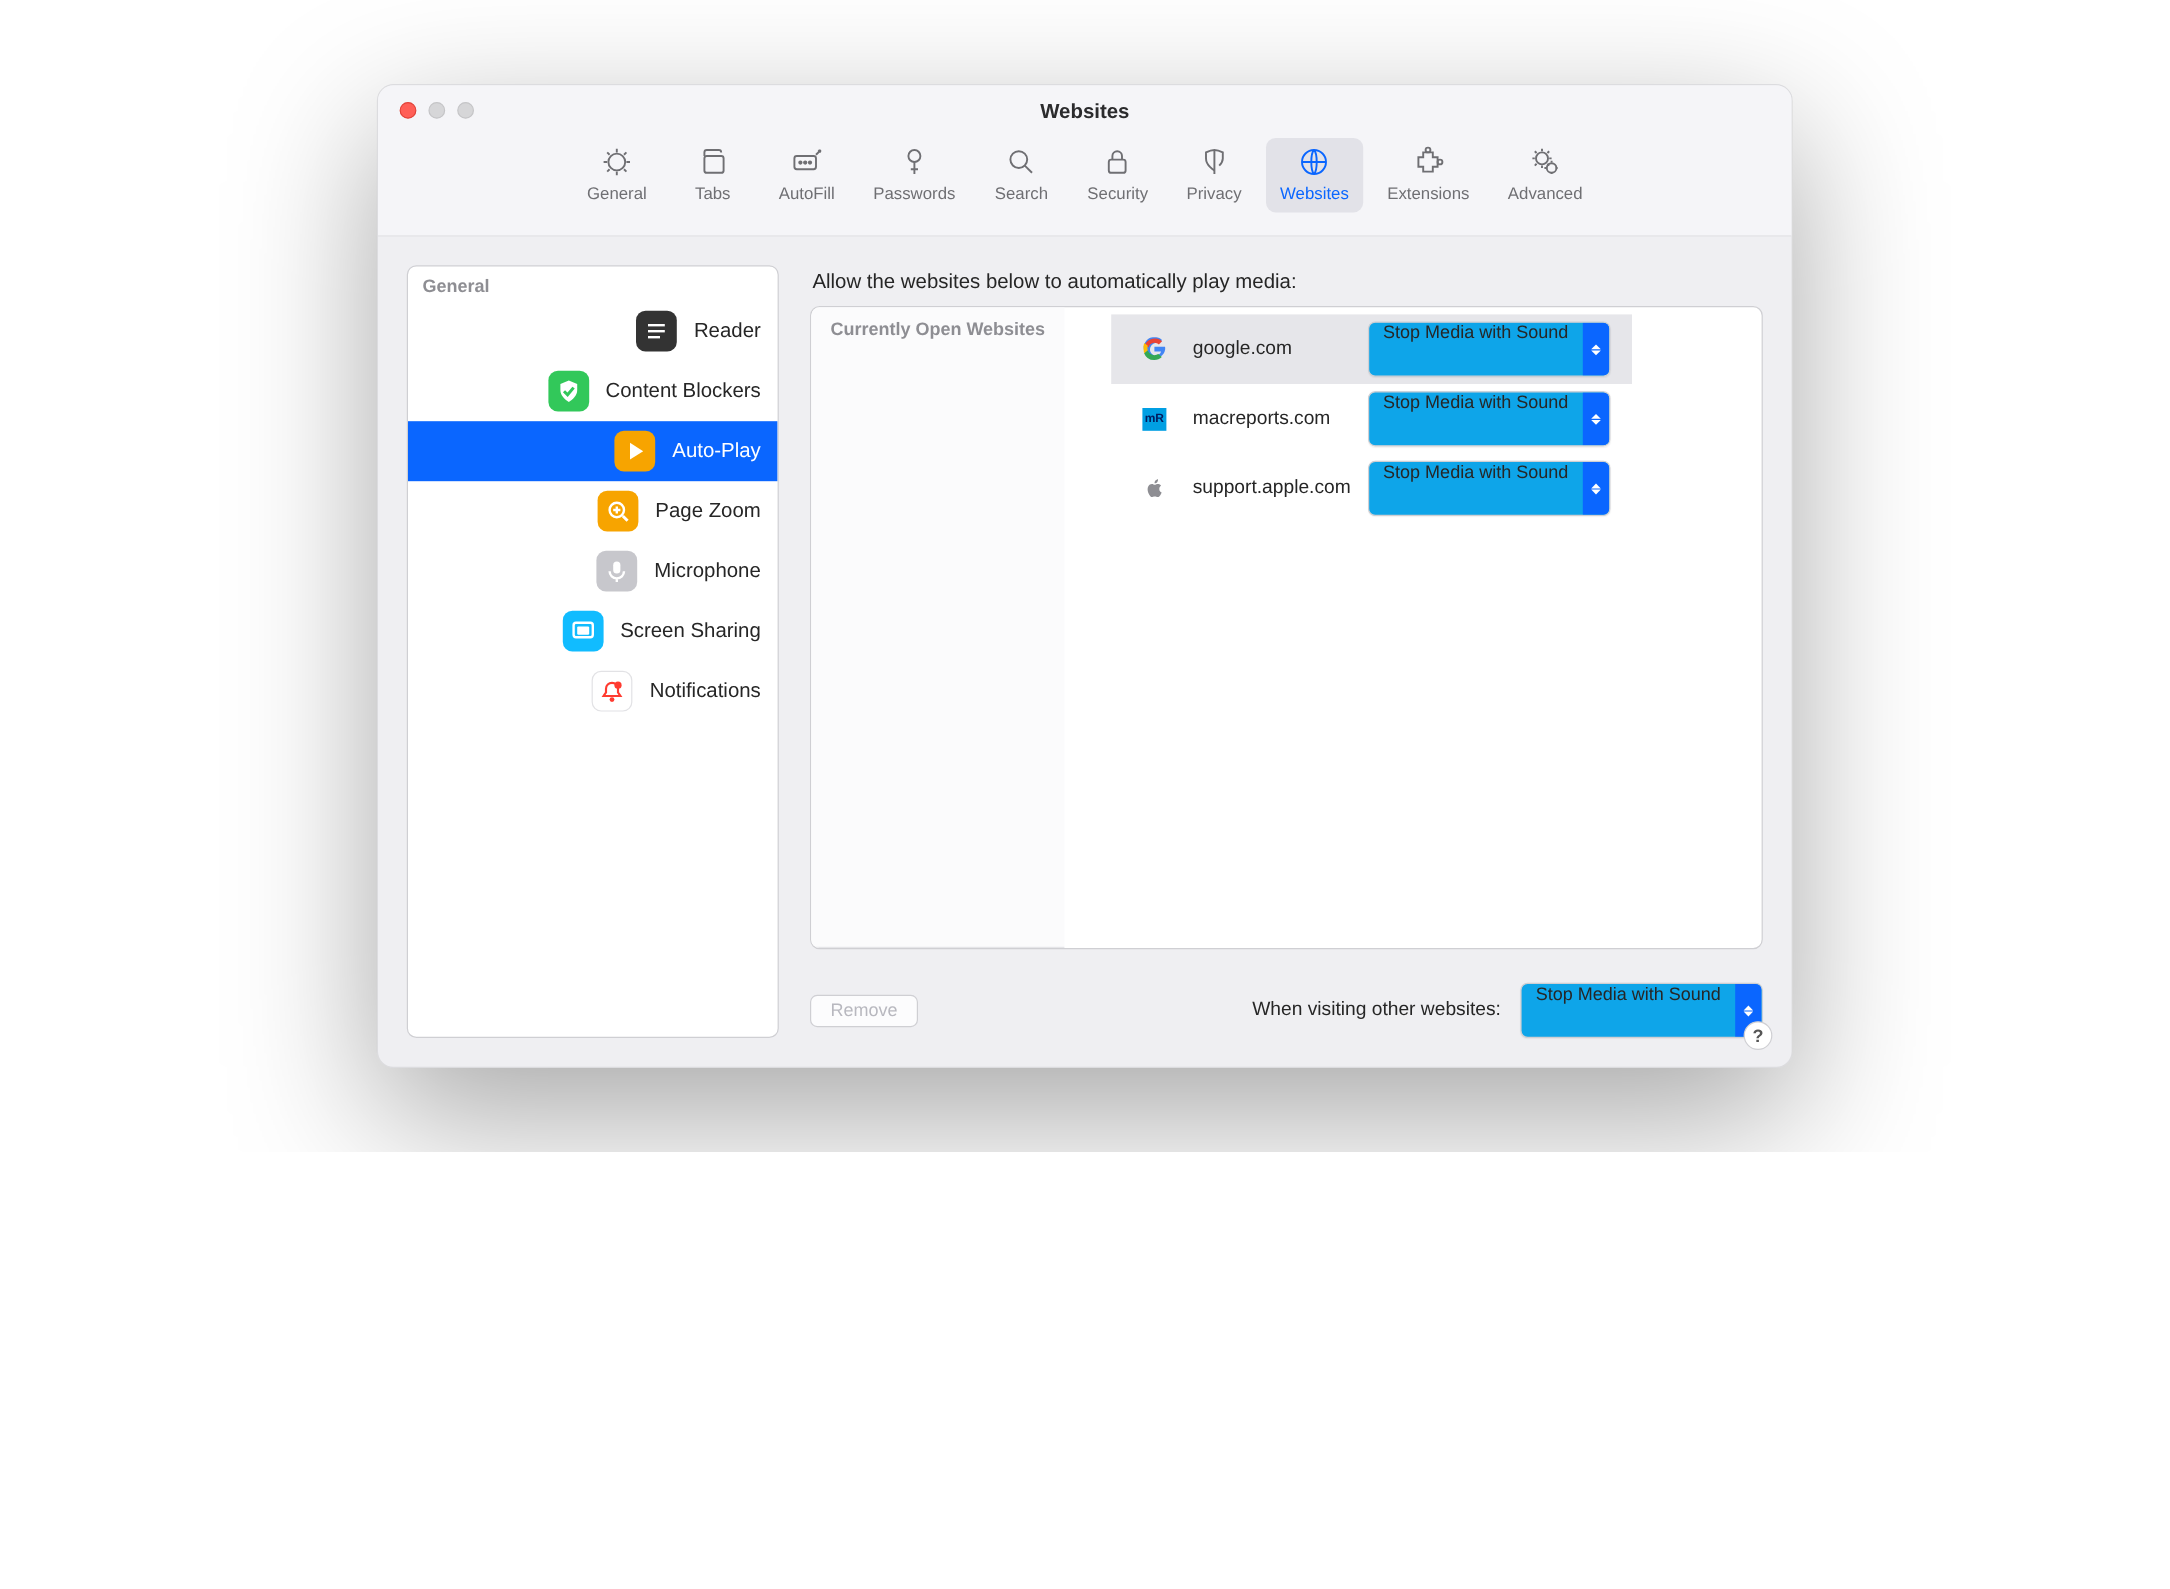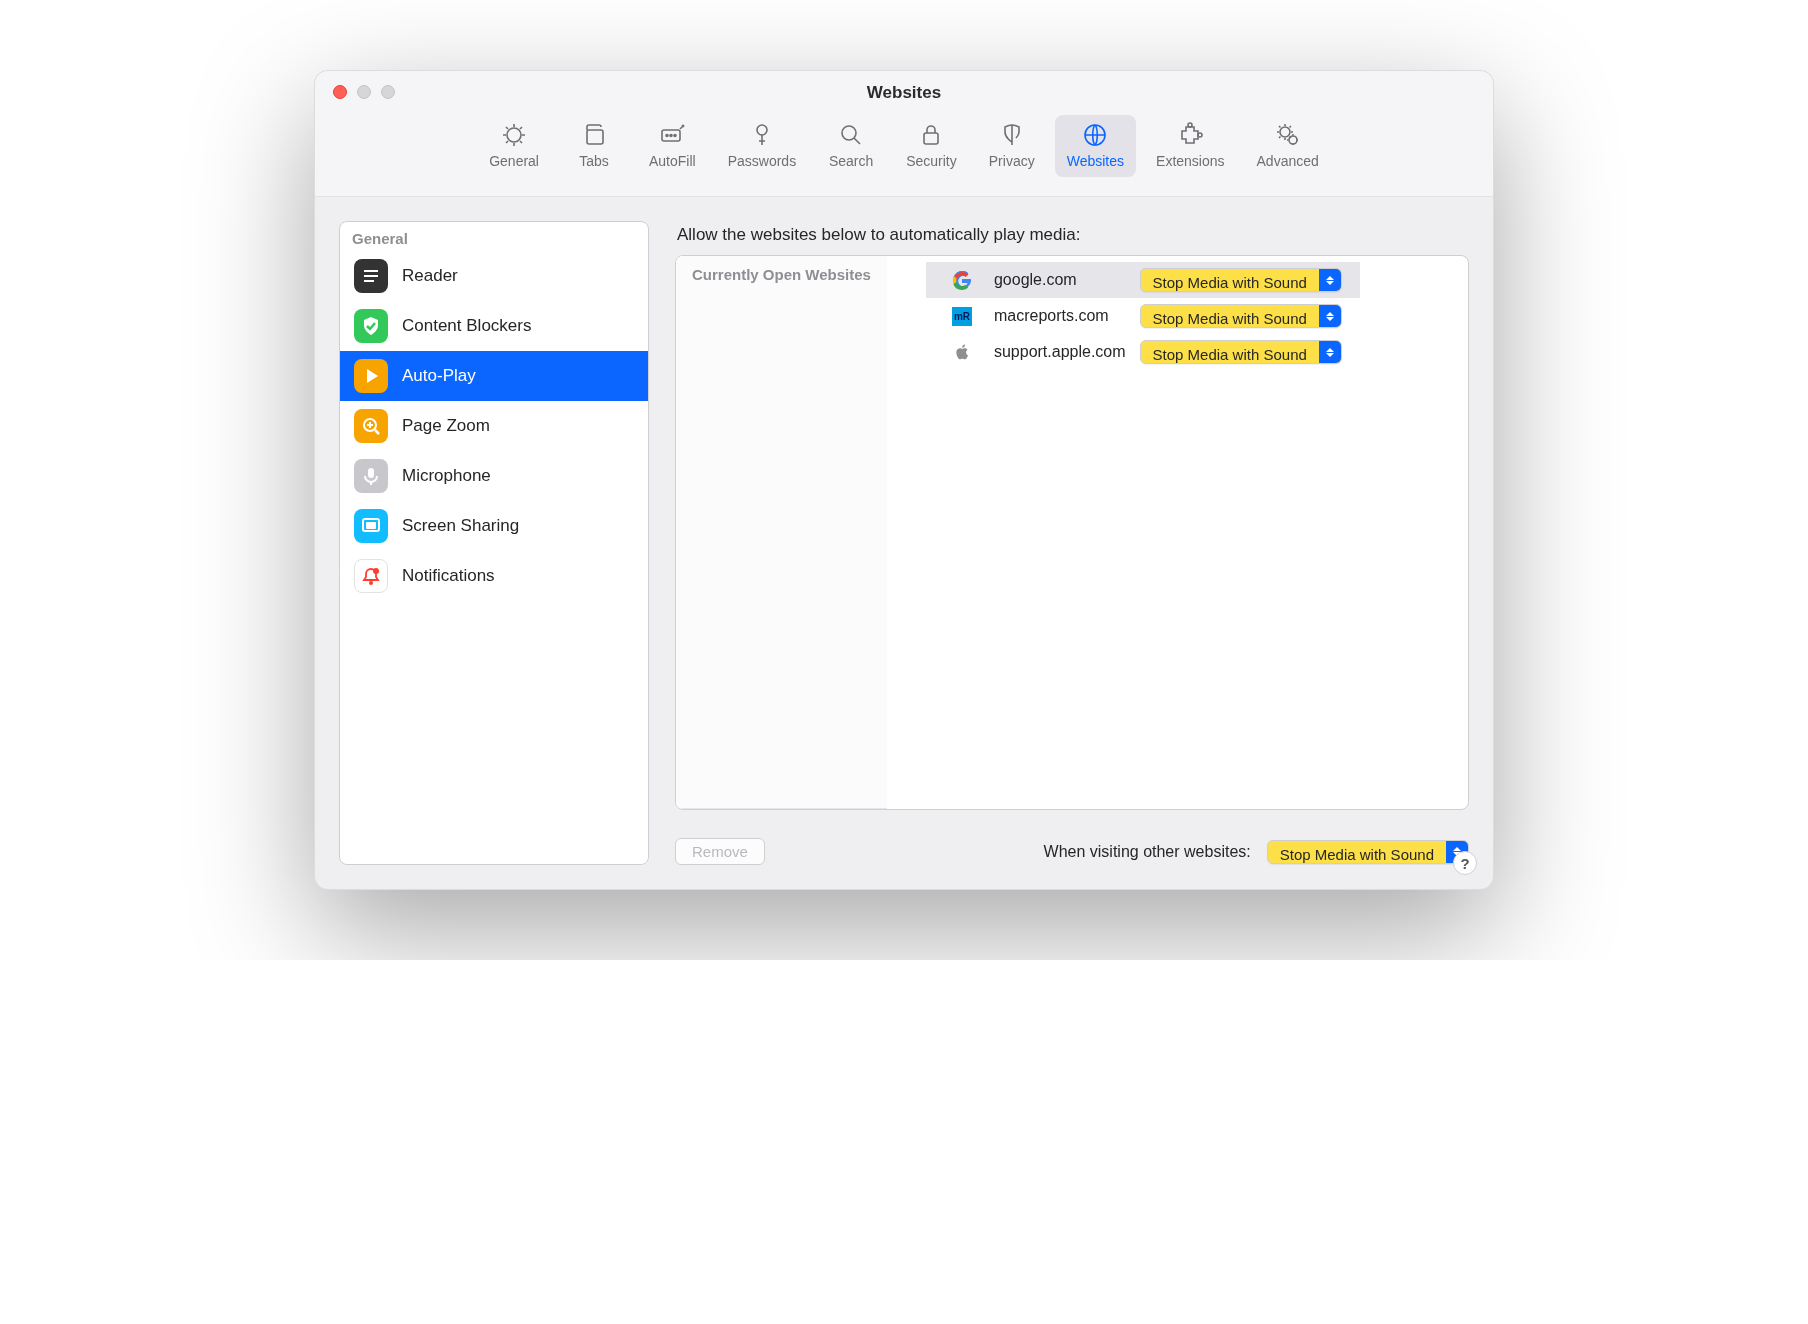--- a/index.html
+++ b/index.html
@@ -37,35 +37,35 @@
   .toolbar{height:82px;display:flex;align-items:flex-start;justify-content:center;gap:8px;background:var(--mac-toolbar);border-bottom:1px solid rgba(0,0,0,.07);}
   .toolbtn{display:flex;flex-direction:column;align-items:center;justify-content:flex-start;padding:6px 12px 8px;border-radius:8px;color:var(--mac-gray);font-size:14px;cursor:default;min-width:70px;}
   .toolbtn svg{width:28px;height:28px;margin-bottom:4px;stroke:currentColor;fill:none;stroke-width:1.6;}
   .toolbtn.active{background:#e2e2e8;color:var(--mac-accent);}
   .toolbtn.active svg{stroke:var(--mac-accent);}
   
   .content{flex:1;display:flex;gap:26px;padding:24px;}
   
   .sidebar{width:310px;background:var(--mac-panel);border:1px solid var(--mac-border);border-radius:8px;overflow:auto;display:flex;flex-direction:column;}
   .sidebar-header{padding:8px 12px 4px;color:var(--mac-muted);font-weight:600;font-size:15px;}
-  .side-item{display:flex;align-items:center;gap:14px;padding:8px 14px;font-size:17px;color:var(--mac-text);cursor:default;}
+  .side-item{display:flex;align-items:center;gap:14px;padding:8px 14px;font-size:17px;color:var(--mac-text);cursor:default;justify-content:flex-end;}
   .side-item.selected{background:var(--mac-accent);color:#fff;}
   .side-icon{width:34px;height:34px;border-radius:8px;display:flex;align-items:center;justify-content:center;color:#fff;flex-shrink:0;}
   .side-icon svg{width:20px;height:20px;fill:currentColor;}
   
   .main{flex:1;display:flex;flex-direction:column;}
   .prompt{font-size:17px;color:var(--mac-text);margin:4px 0 10px 2px;}
   .listbox{flex:1;background:var(--mac-panel);border:1px solid var(--mac-border);border-radius:8px;overflow:hidden;display:flex;flex-direction:row;}
   .list-head{padding:10px 16px;color:var(--mac-muted);font-weight:600;font-size:15px;border-bottom:1px solid #e5e5e8;background:#fbfbfc;}
   .rows{padding:6px 0;margin-left:39px;}
   .row{display:flex;align-items:center;gap:14px;padding:6px 18px;}
   .row.selected{background:#e6e6ea;}
-  .favicon{width:36px;height:19px;border-radius:3px;flex-shrink:0;display:flex;justify-content:center;font-size:10px;font-weight:700;color:#fff;}
+  .favicon{width:36px;height:19px;border-radius:3px;flex-shrink:0;display:flex;align-items:center;justify-content:center;font-size:10px;font-weight:700;color:#fff;}
   .domain{flex:1;font-size:16px;color:var(--mac-text);}
-  .popup{display:flex;align-items:flex-end;background:#fde047;border:1px solid var(--mac-border);border-radius:6px;overflow:hidden;height:24px;box-shadow:0 .5px 1px rgba(0,0,0,.06);}
+  .popup{display:flex;align-items:flex-start;background:#0ea5e9;border:1px solid var(--mac-border);border-radius:6px;overflow:hidden;height:46px;box-shadow:0 .5px 1px rgba(0,0,0,.06);}
   .popup-label{padding:0 12px;font-size:15px;color:var(--mac-text);white-space:nowrap;}
   .popup-arrow{width:22px;height:100%;background:var(--mac-accent);display:flex;flex-direction:column;align-items:center;justify-content:center;gap:1px;}
   .popup-arrow::before,.popup-arrow::after{content:"";width:0;height:0;border-left:4px solid transparent;border-right:4px solid transparent;}
   .popup-arrow::before{border-bottom:4px solid #fff;}
   .popup-arrow::after{border-top:4px solid #fff;}
   .footer{display:flex;align-items:center;gap:16px;padding-top:28px;}
   .remove-btn{padding:4px 16px;border:1px solid var(--mac-border);border-radius:6px;background:#fcfcfd;color:var(--mac-disabled);font-size:15px;}
   .spacer{flex:1;}
   .other-label{font-size:16px;color:var(--mac-text);}
   .help{position:absolute;right:16px;bottom:14px;width:24px;height:24px;border-radius:50%;border:1px solid var(--mac-border);background:#fff;display:flex;align-items:center;justify-content:center;font-size:15px;color:#555;font-weight:600;}

